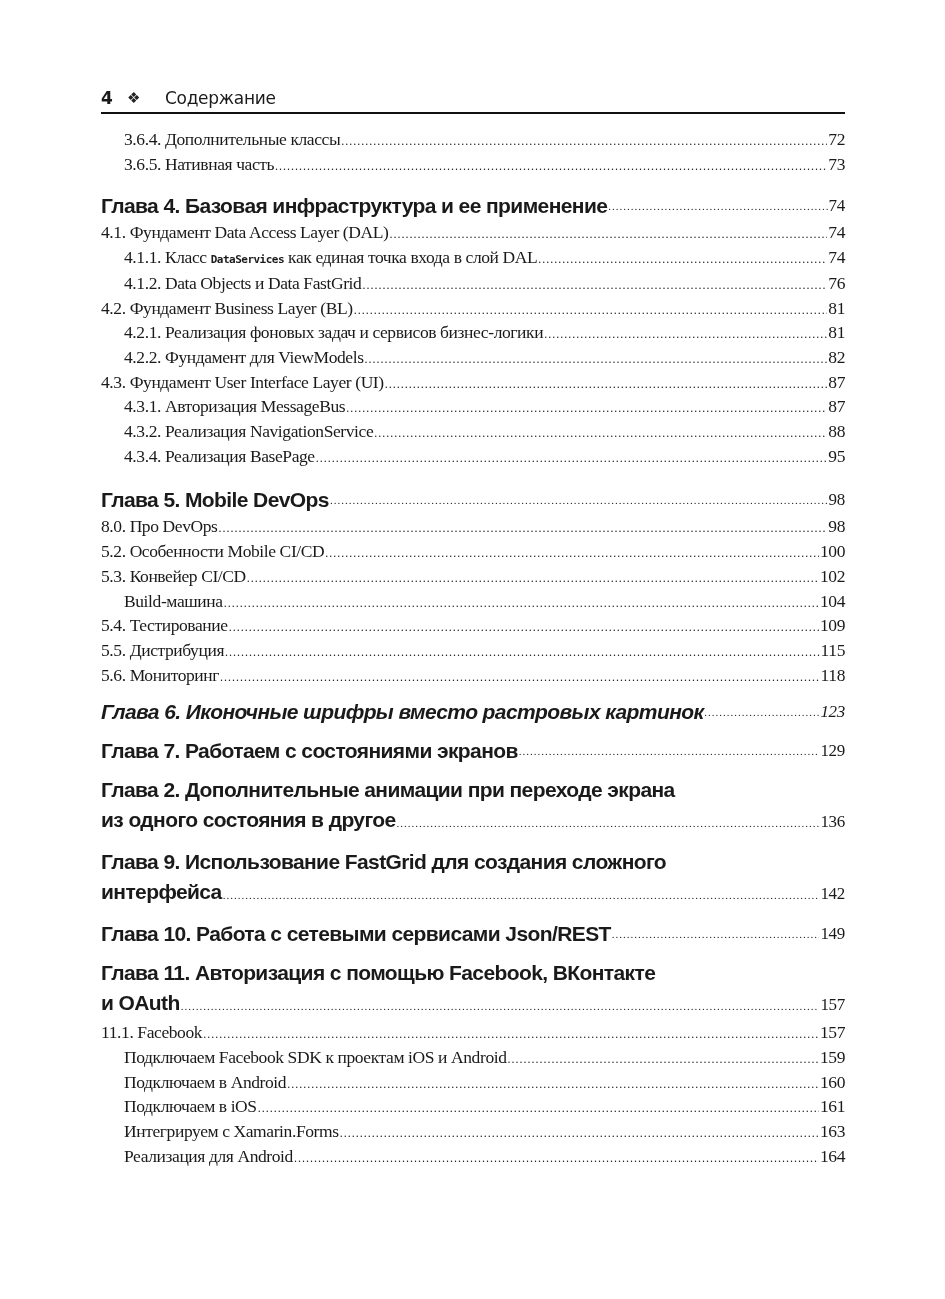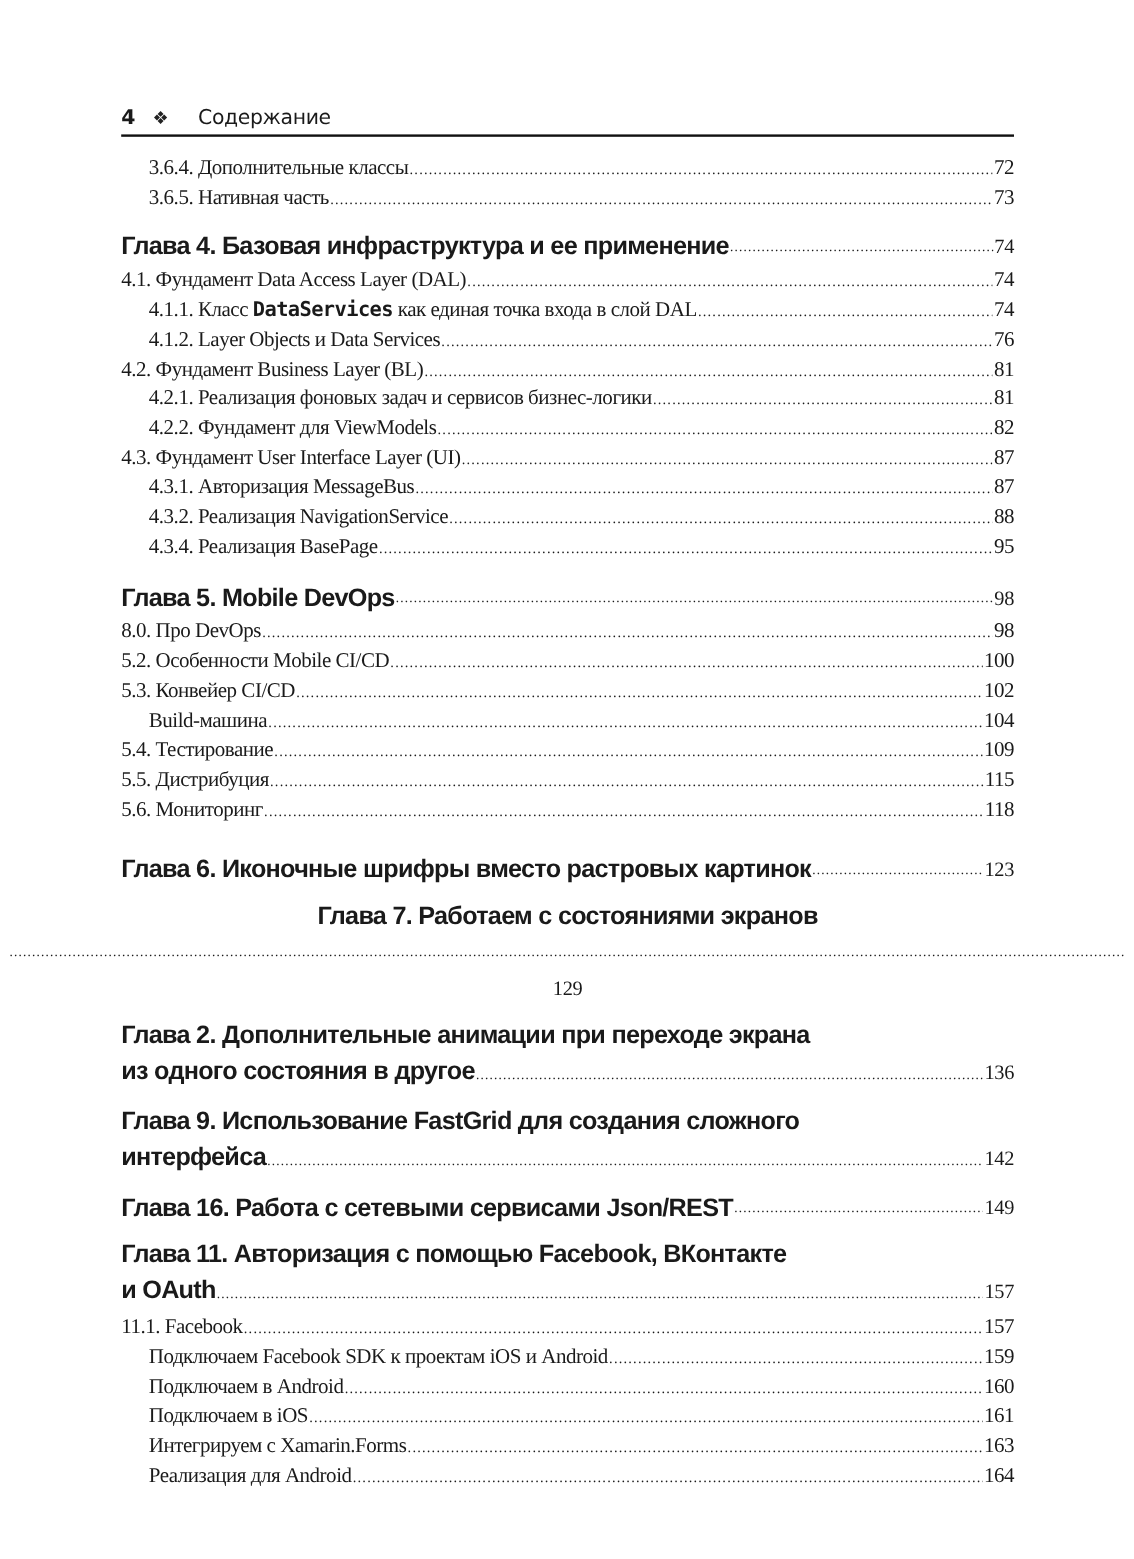--- a/index.html
+++ b/index.html
@@ -16,21 +16,21 @@
   .entry .dots::after { content: "........................................................................................................................................................................................................................................................"; letter-spacing: 1px; }
   .entry .pg { flex: 0 0 auto; }
   .sec { font-family: "Liberation Serif", serif; font-size: 17.5px; line-height: 22.7px; letter-spacing: -0.4px; }
   .sec .dots { font-size: 12px; }
   .l1 { padding-left: 0; }
   .l2 { padding-left: 23px; }
   .chap { font-family: "Liberation Sans", sans-serif; font-weight: bold; font-size: 21px; letter-spacing: -0.6px; line-height: 30px; align-items: center; }
   .chap .pg { font-family: "Liberation Serif", serif; font-weight: normal; font-size: 17px; letter-spacing: -0.3px; }
   .chap .dots { font-family: "Liberation Serif", serif; font-weight: normal; font-size: 11px; }
   .chap-first { display: block; }
-  .mono { font-family: "DejaVu Sans Mono", monospace; font-weight: bold; font-size: 17px; letter-spacing: -0.5px; }
+  .mono { font-family: "DejaVu Sans Mono", monospace; font-weight: bold; font-size: 11px; letter-spacing: -0.5px; }
 </style>
 </head>
 <body>
 
 <div class="header">
   <span class="pnum">4</span>
   <span class="orn">❖</span>
   <span class="title">Содержание</span>
 </div>
 <div class="rule"></div>
@@ -57,21 +57,21 @@
       <span class="txt">4.1. Фундамент Data Access Layer (DAL)</span>
       <span class="dots"></span>
       <span class="pg">74</span>
     </div>
   <div class="entry sec l2">
       <span class="txt"><span>4.1.1. Класс </span><span class="mono">DataServices</span><span> как единая точка входа в слой DAL</span></span>
       <span class="dots"></span>
       <span class="pg">74</span>
     </div>
   <div class="entry sec l2">
-      <span class="txt">4.1.2. Layer Objects и Data Services</span>
+      <span class="txt">4.1.2. Data Objects и Data FastGrid</span>
       <span class="dots"></span>
       <span class="pg">76</span>
     </div>
   <div class="entry sec l1">
       <span class="txt">4.2. Фундамент Business Layer (BL)</span>
       <span class="dots"></span>
       <span class="pg">81</span>
     </div>
   <div class="entry sec l2">
       <span class="txt">4.2.1. Реализация фоновых задач и сервисов бизнес-логики</span>
@@ -138,26 +138,26 @@
       <span class="txt">5.5. Дистрибуция</span>
       <span class="dots"></span>
       <span class="pg">115</span>
     </div>
   <div class="entry sec l1">
       <span class="txt">5.6. Мониторинг</span>
       <span class="dots"></span>
       <span class="pg">118</span>
     </div>
 
-  <div class="entry chap" style="margin-top:23px;">
+  <div class="entry chap" style="margin-top:9px;font-style:italic;">
       <span class="txt">Глава 6. Иконочные шрифры вместо растровых картинок</span>
       <span class="dots"></span>
       <span class="pg">123</span>
     </div>
-  <div class="entry chap" style="margin-top:9px;flex-direction:column;">
+  <div class="entry chap" style="margin-top:9px;">
       <span class="txt">Глава 7. Работаем с состояниями экранов</span>
       <span class="dots"></span>
       <span class="pg">129</span>
     </div>
 
   <div class="chap" style="margin-top:9px;">
     <span class="chap-first">Глава 2. Дополнительные анимации при переходе экрана</span>
     <div class="entry">
         <span class="txt">из одного состояния в другое</span>
         <span class="dots"></span>
@@ -168,21 +168,21 @@
   <div class="chap" style="margin-top:9px;">
     <span class="chap-first">Глава 9. Использование FastGrid для создания сложного</span>
     <div class="entry">
         <span class="txt">интерфейса</span>
         <span class="dots"></span>
         <span class="pg">142</span>
       </div>
   </div>
 
   <div class="entry chap" style="margin-top:9px;">
-      <span class="txt">Глава 16. Работа с сетевыми сервисами Json/REST</span>
+      <span class="txt">Глава 10. Работа с сетевыми сервисами Json/REST</span>
       <span class="dots"></span>
       <span class="pg">149</span>
     </div>
 
   <div class="chap" style="margin-top:9px;">
     <span class="chap-first">Глава 11. Авторизация с помощью Facebook, ВКонтакте</span>
     <div class="entry">
         <span class="txt">и OAuth</span>
         <span class="dots"></span>
         <span class="pg">157</span>

